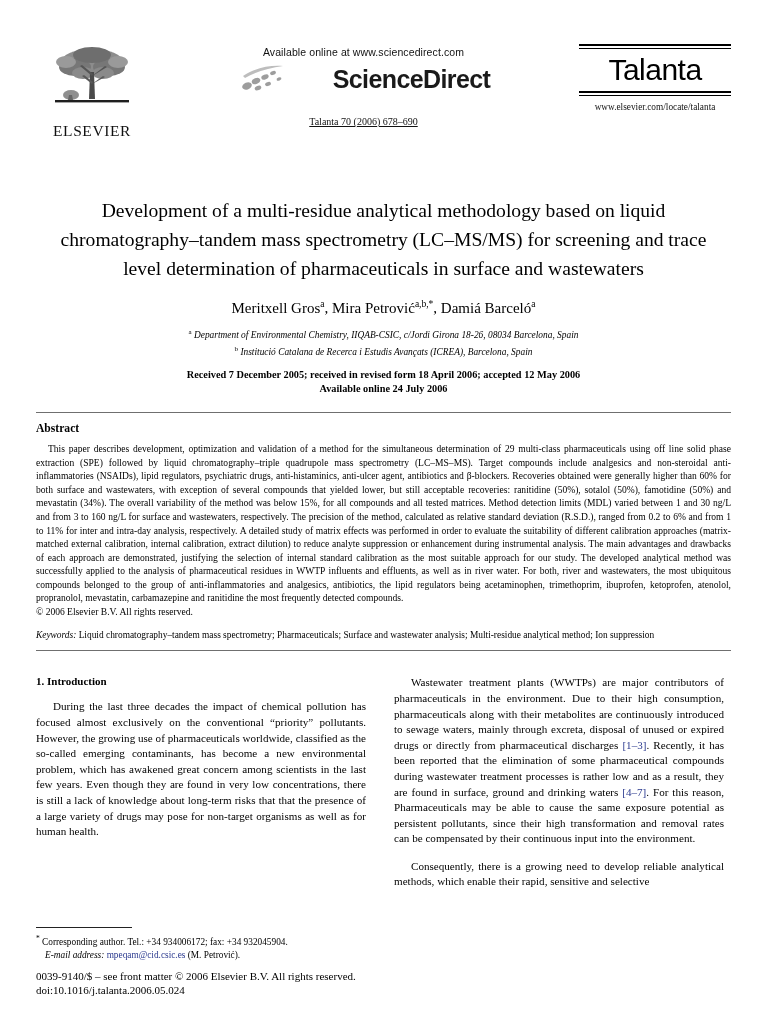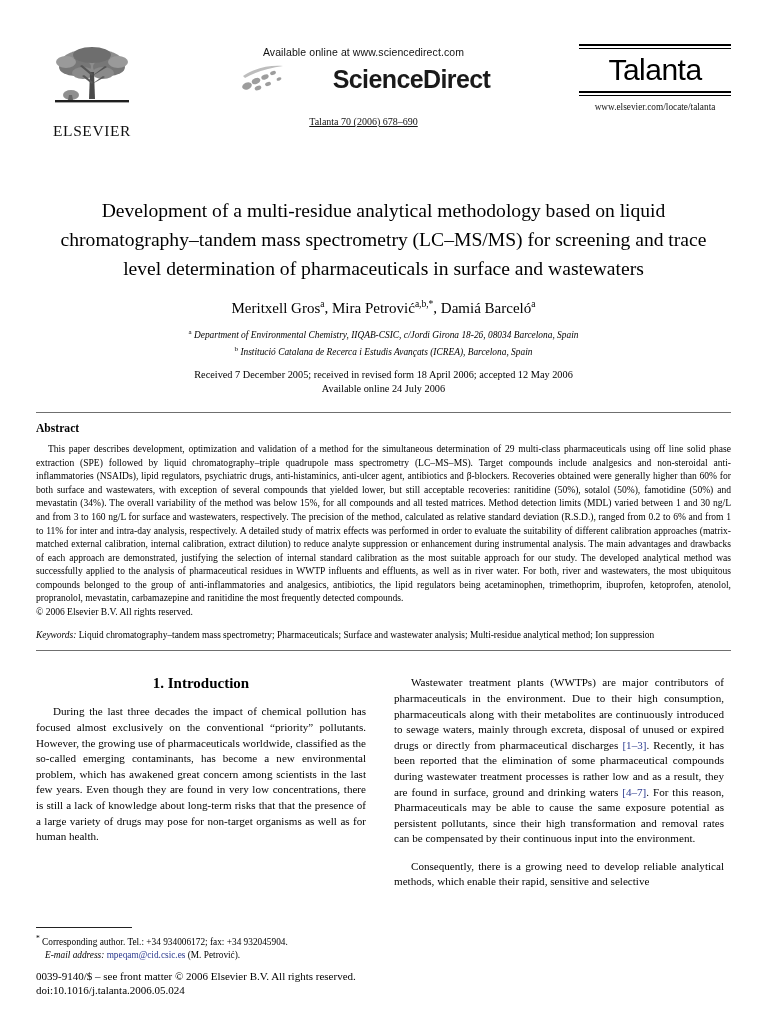--- a/index.html
+++ b/index.html
@@ -122,20 +122,21 @@
     font-size: 9.4px;
     line-height: 13.5px;
     margin-top: 9px;
   }
   .affil sup { font-style: normal; font-size: 7px; }
   .dates {
     text-align: center;
     font-size: 10.3px;
     line-height: 14px;
     margin-top: 9px;
+    font-weight: bold;
   }
 
   
   .rule {
     border-top: 1px solid #6f6f6f;
     margin: 0;
   }
   .rule-abstract-top { margin-top: 16px; }
   .abstract-head {
     font-weight: bold;
@@ -162,22 +163,21 @@
     display: flex;
     gap: 28px;
     margin-top: 24px;
   }
   .col {
     width: 330px;
     position: relative;
   }
   .sec-head {
     font-weight: bold;
-    font-size: 15px;
-    text-align: center;
+    font-size: 11px;
   }
   .bodytext {
     font-size: 11.1px;
     line-height: 15.6px;
     text-align: justify;
     margin-top: 12px;
     text-indent: 17px;
     hyphens: none;
   }
   .bodytext.tight { margin-top: 0; }

